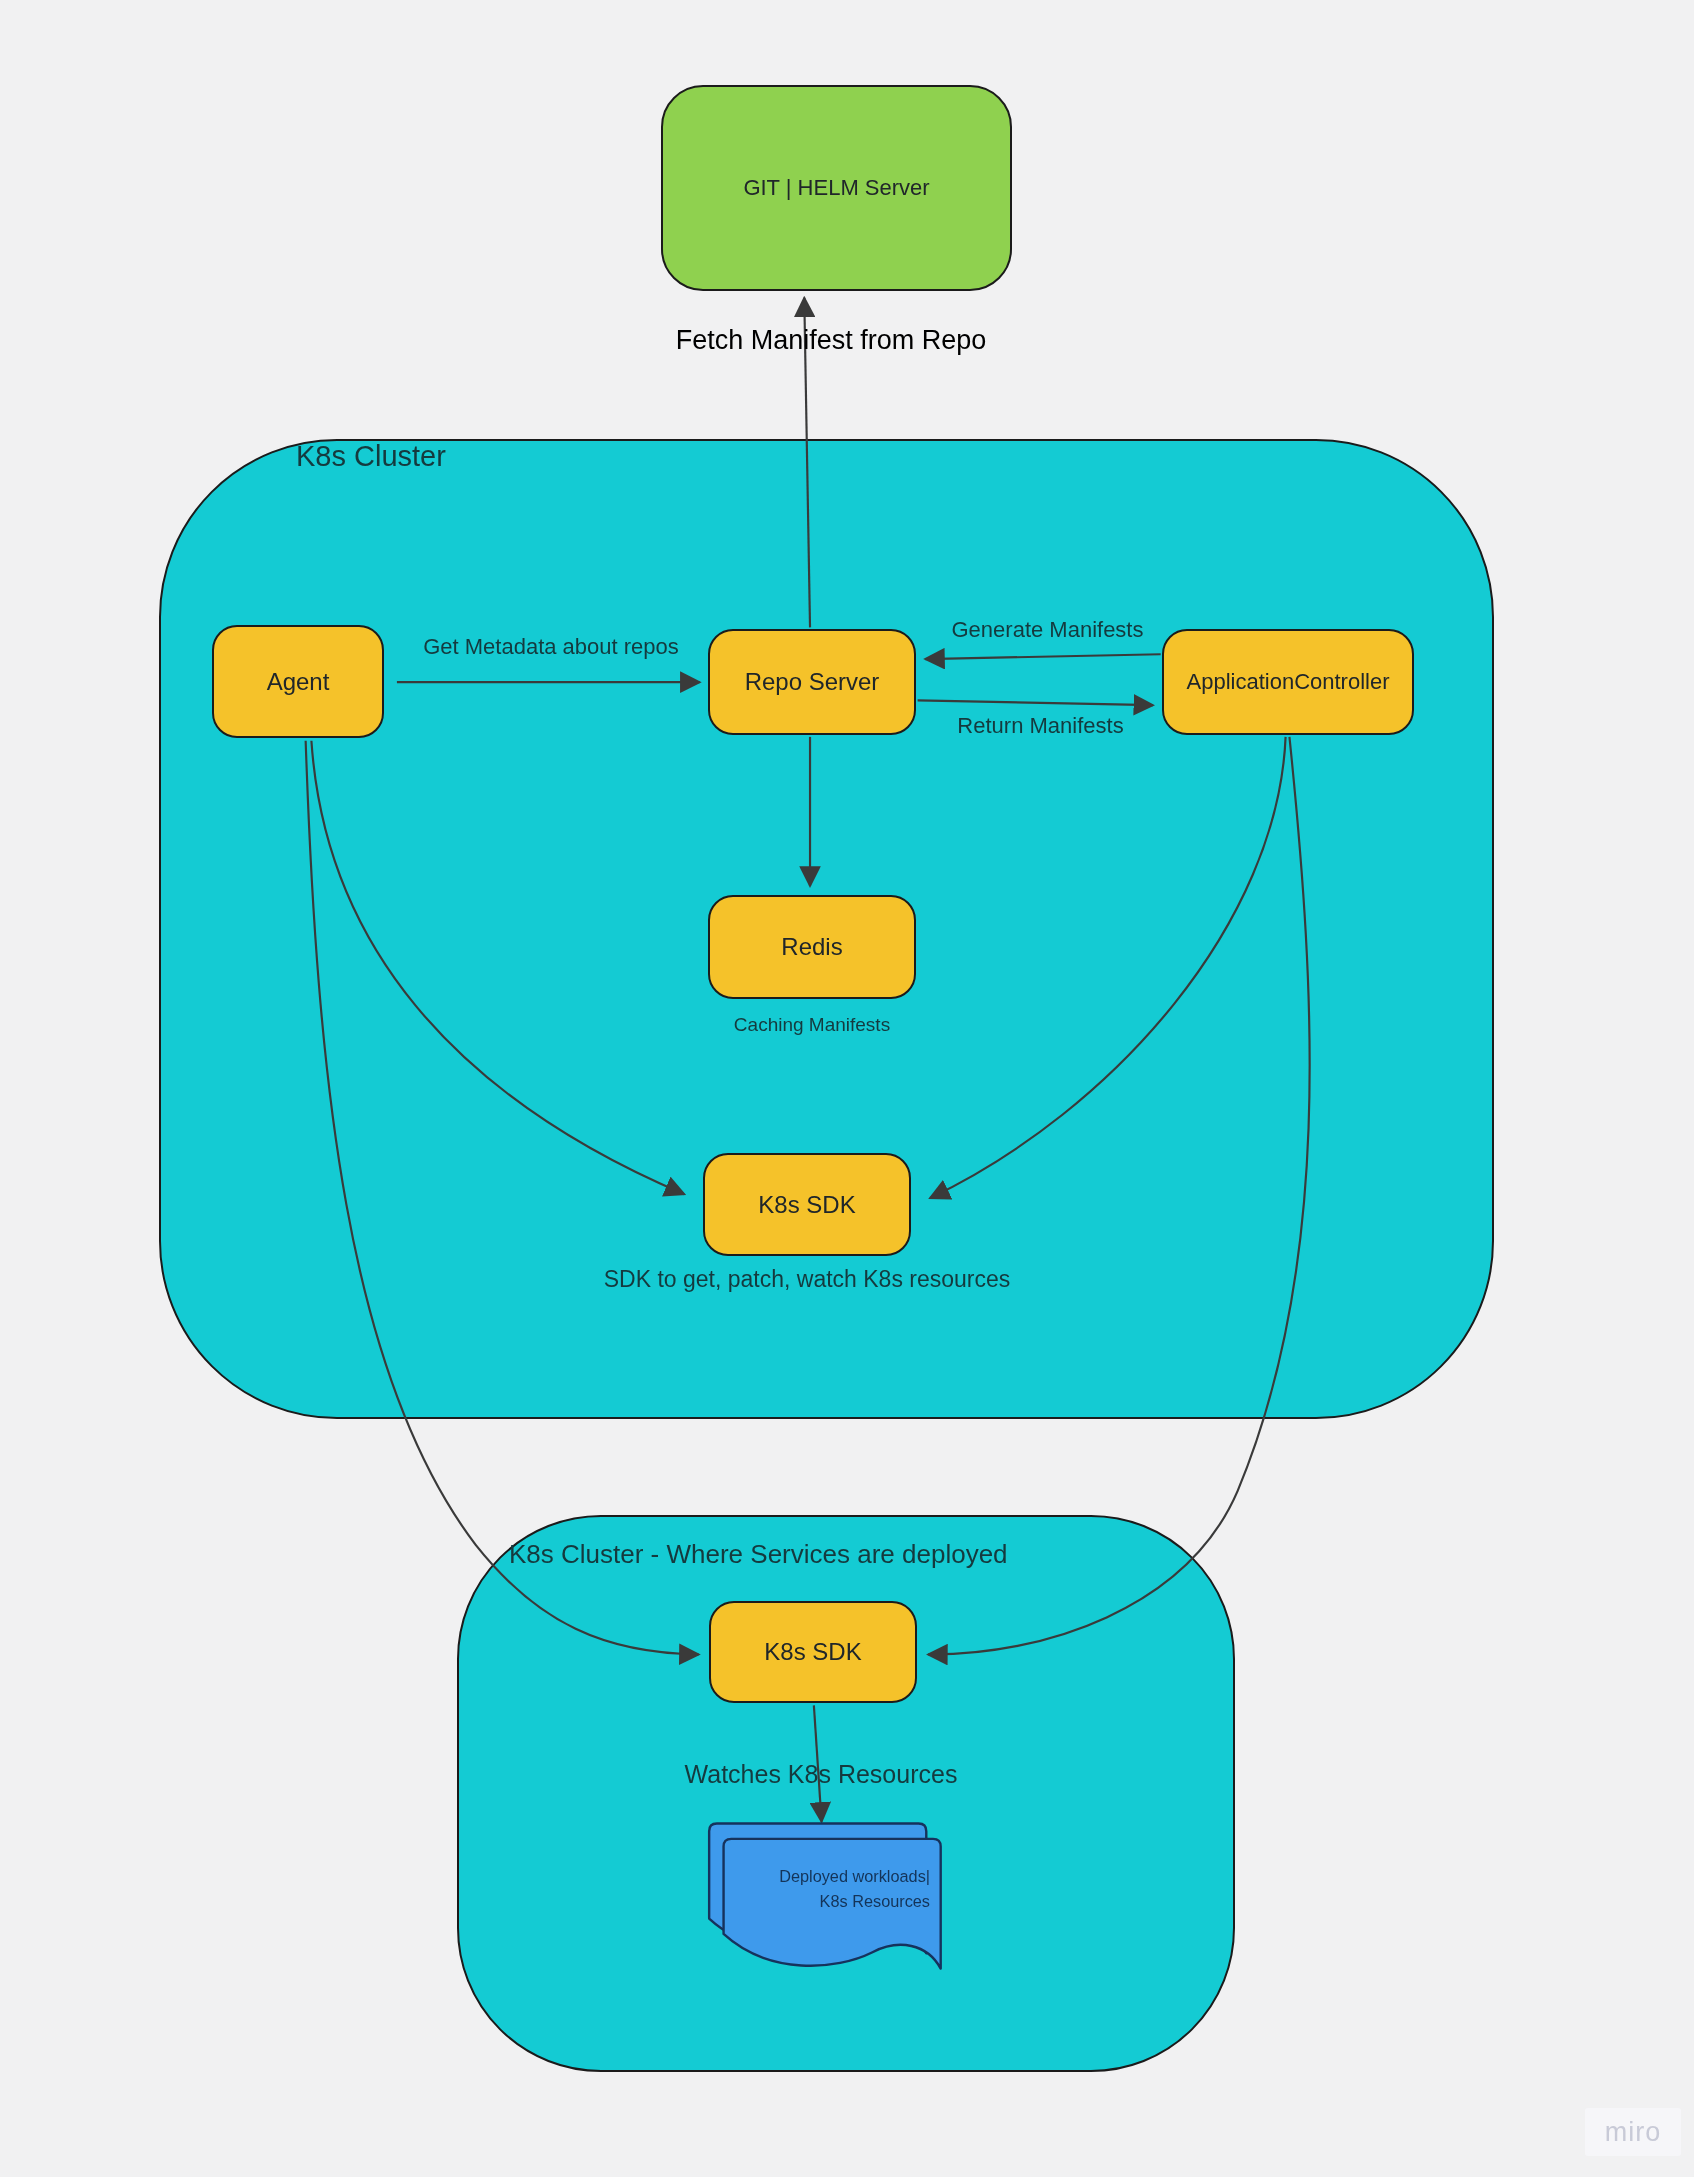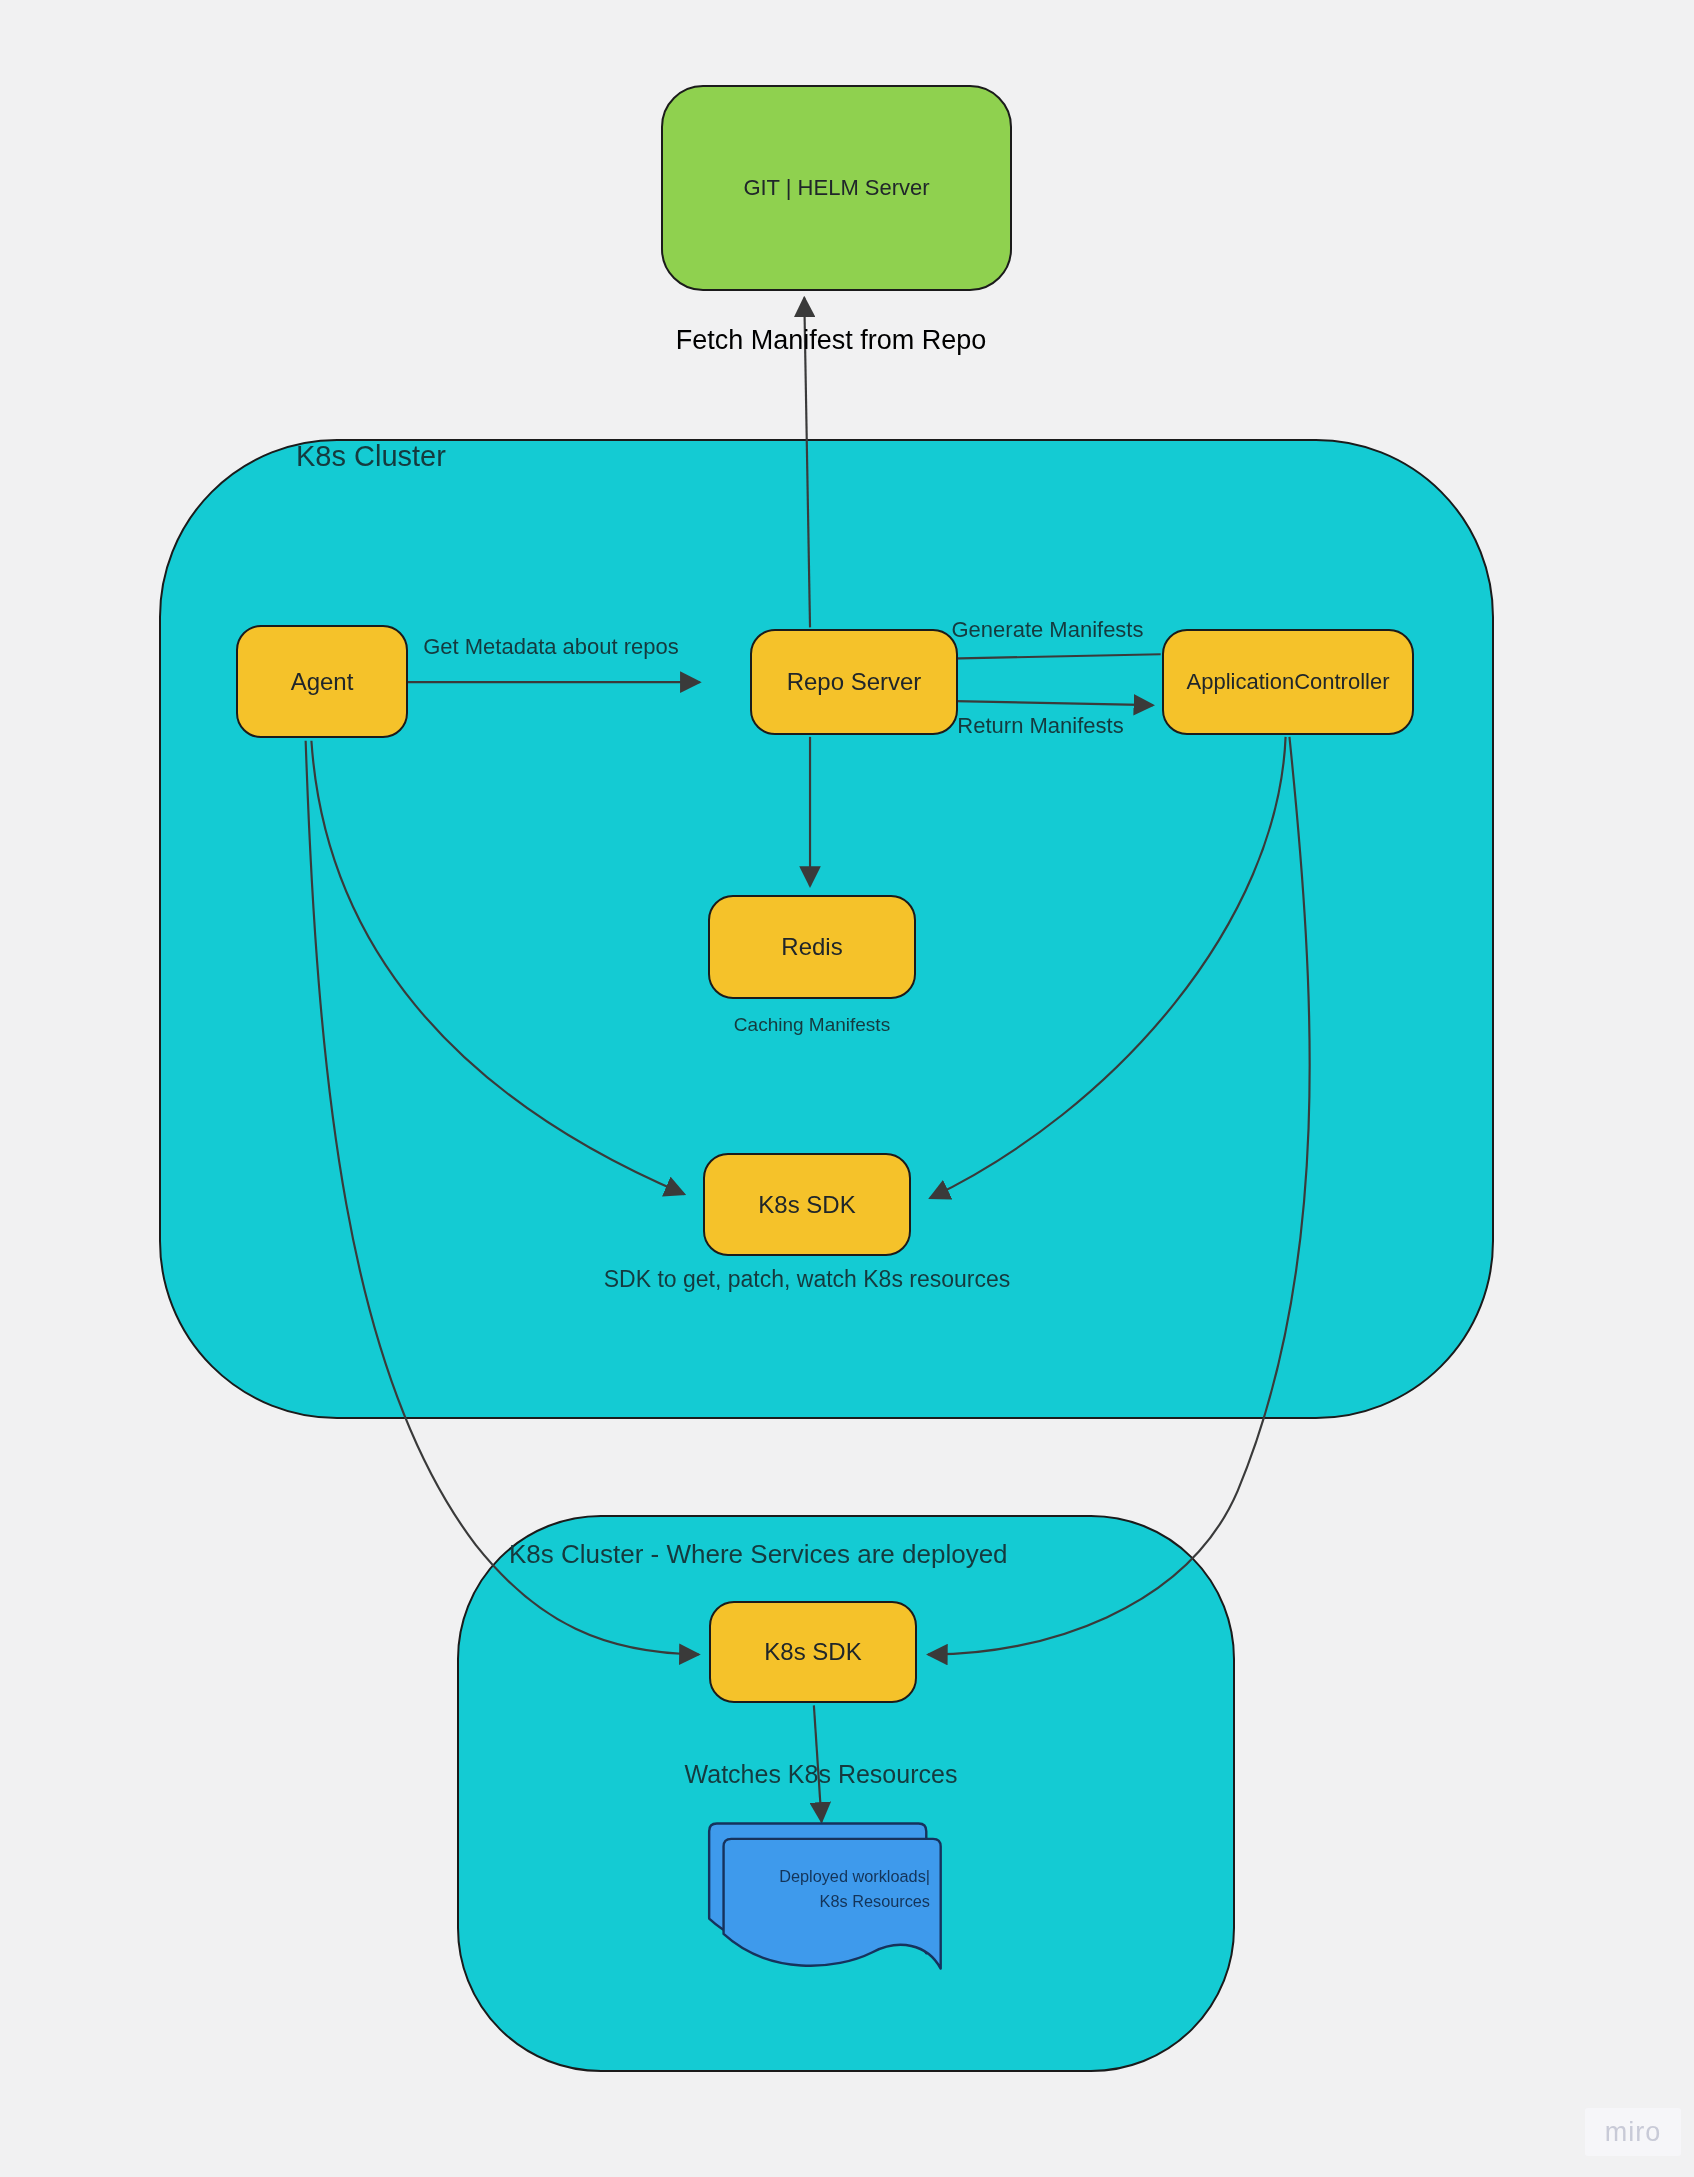--- a/index.html
+++ b/index.html
@@ -61,24 +61,24 @@
 
   <div class="node external" style="left:661px;top:85px;width:351px;height:206px;">
     <span>GIT | HELM Server</span>
   </div>
 
   <div class="free-label" style="left:615px;top:325px;width:432px;">Fetch Manifest from Repo</div>
 
   <div class="cluster-label" style="left:296px;top:440px;font-size:29px;">K8s Cluster</div>
   <div class="cluster-label" style="left:509px;top:1539px;font-size:26px;">K8s Cluster - Where Services are deployed</div>
 
-  <div class="node" style="left:236px;top:625px;width:172px;height:113px;text-align:center;">
+  <div class="node" style="left:212px;top:625px;width:172px;height:113px;text-align:center;">
     <span>Agent</span>
   </div>
-  <div class="node" style="left:708px;top:629px;width:208px;height:106px;margin-left:42px;">
+  <div class="node" style="left:708px;top:629px;width:208px;height:106px;">
     <span>Repo Server</span>
   </div>
   <div class="node" style="left:1162px;top:629px;width:252px;height:106px;font-size:22px;">
     <span>ApplicationController</span>
   </div>
   <div class="node" style="left:708px;top:895px;width:208px;height:104px;">
     <span>Redis</span>
   </div>
   <div class="node" style="left:703px;top:1153px;width:208px;height:103px;">
     <span>K8s SDK</span>

